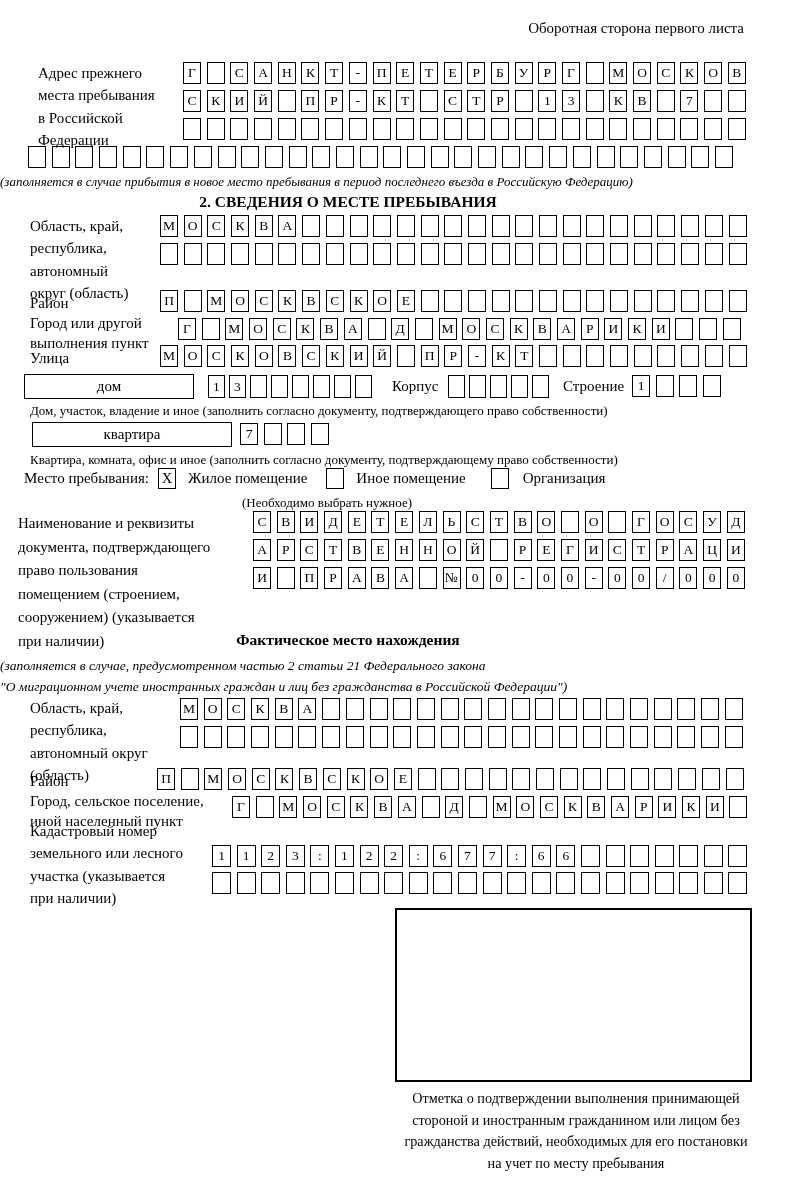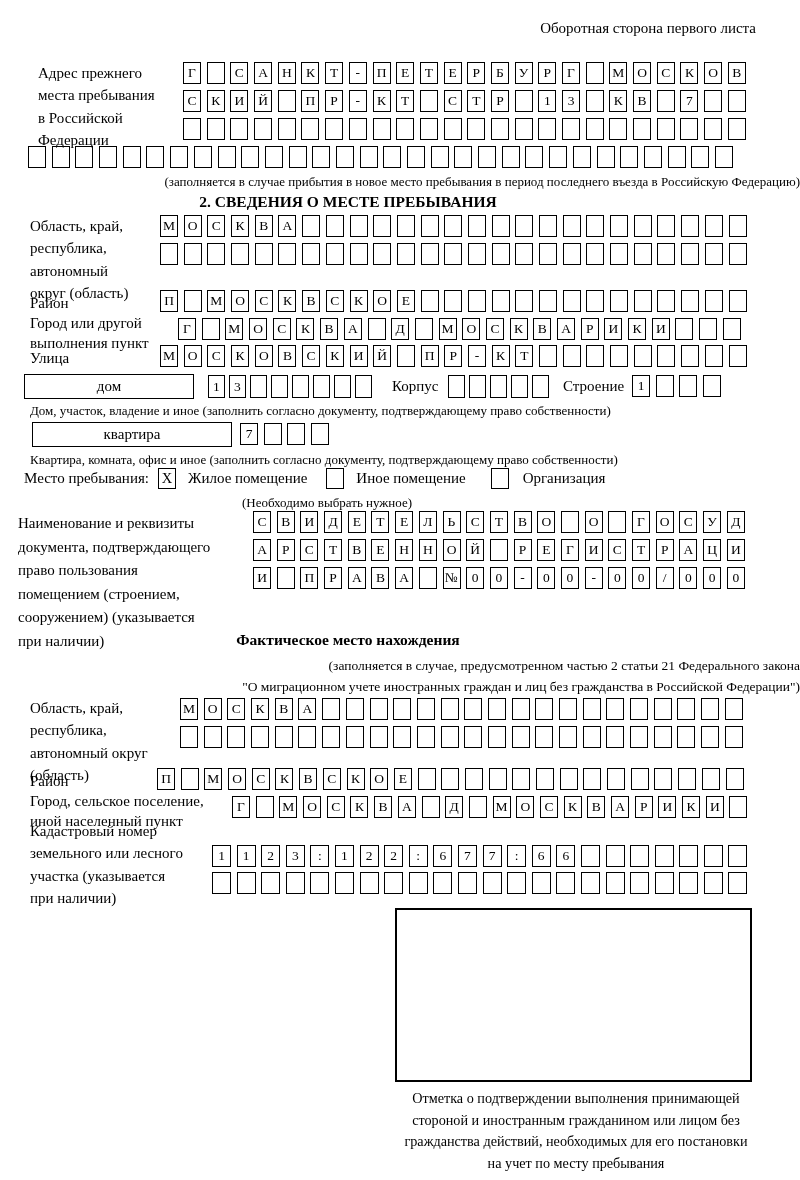--- a/index.html
+++ b/index.html
@@ -6,21 +6,21 @@
   html,body { background:#fff; }
   body {
     width: 800px; height: 1180px; position: relative;
     font-family: "Liberation Serif", "DejaVu Serif", serif;
     color: #000;
   }
   .abs { position: absolute; }
   .label { font-size: 15px; line-height: 22.3px; white-space: pre-line; }
   .label-tight { font-size: 15px; line-height: 19.5px; white-space: pre-line; }
   .note { font-size: 13px; }
-  .note-center { font-size: 13px; text-align: right; width: 800px; white-space: pre-line; line-height: 20.5px; }
+  .note-center { font-size: 13px; text-align: left; width: 800px; white-space: pre-line; line-height: 20.5px; font-style: italic; }
   .heading { font-size: 15.5px; font-weight: bold; text-align: center; width: 696px; }
   .cellrow { display: flex; gap: 5.7px; }
   .cell {
     width: 18px; height: 22px; flex: 0 0 18px;
     border: 1.7px solid #000;
     display: flex; align-items: center; justify-content: center;
     font-size: 13.5px; line-height: 1;
   }
   .cellrow.sm { gap: 4.5px; }
   .cellrow.sm .cell { width: 16.5px; flex-basis: 16.5px; height: 23px; }
@@ -37,21 +37,21 @@
     font-size: 14.5px;
   }
   .stayrow { display: flex; align-items: center; font-size: 15px; }
   .bigbox { border: 2px solid #000; width: 357px; height: 174px; background:#fff; }
   .caption { font-size: 14.2px; line-height: 21.5px; text-align: center; white-space: pre-line; }
   .hdr { font-size: 15px; }
 </style>
 </head>
 <body>
 
-<div class="abs hdr" style="top:20px; right:44px;">Оборотная сторона первого листа</div>
+<div class="abs hdr" style="top:20px; right:56px;">Оборотная сторона первого листа</div>
 
 <div class="abs label" style="top:62px; left:38px;">Адрес прежнего
 места пребывания
 в Российской
 Федерации</div>
 <div class="abs cellrow" style="top:62px;  left:183px;">
     <span class="cell">Г</span>
     <span class="cell"></span>
     <span class="cell">С</span>
     <span class="cell">А</span>
@@ -329,21 +329,21 @@
     <span class="cell"></span>
     <span class="cell"></span>
   </div>
 <div class="abs" style="top:378px; left:563px; font-size:15px;">Строение</div>
 <div class="abs cellrow" style="top:375px; left:632px;">
     <span class="cell">1</span>
     <span class="cell"></span>
     <span class="cell"></span>
     <span class="cell"></span>
   </div>
-<div class="abs note" style="top:403px; left:30px;">Дом, участок, владение и иное (заполнить согласно документу, подтверждающему право собственности)</div>
+<div class="abs note" style="top:403px; left:30px;">Дом, участок, владение и иное (заполнить согласно документу, подтверждающего право собственности)</div>
 
 <div class="abs widebox" style="top:422px; left:32px; width:200px;">квартира</div>
 <div class="abs cellrow" style="top:423px; left:240px;">
     <span class="cell">7</span>
     <span class="cell"></span>
     <span class="cell"></span>
     <span class="cell"></span>
   </div>
 <div class="abs note" style="top:452px; left:30px;">Квартира, комната, офис и иное (заполнить согласно документу, подтверждающему право собственности)</div>
 

